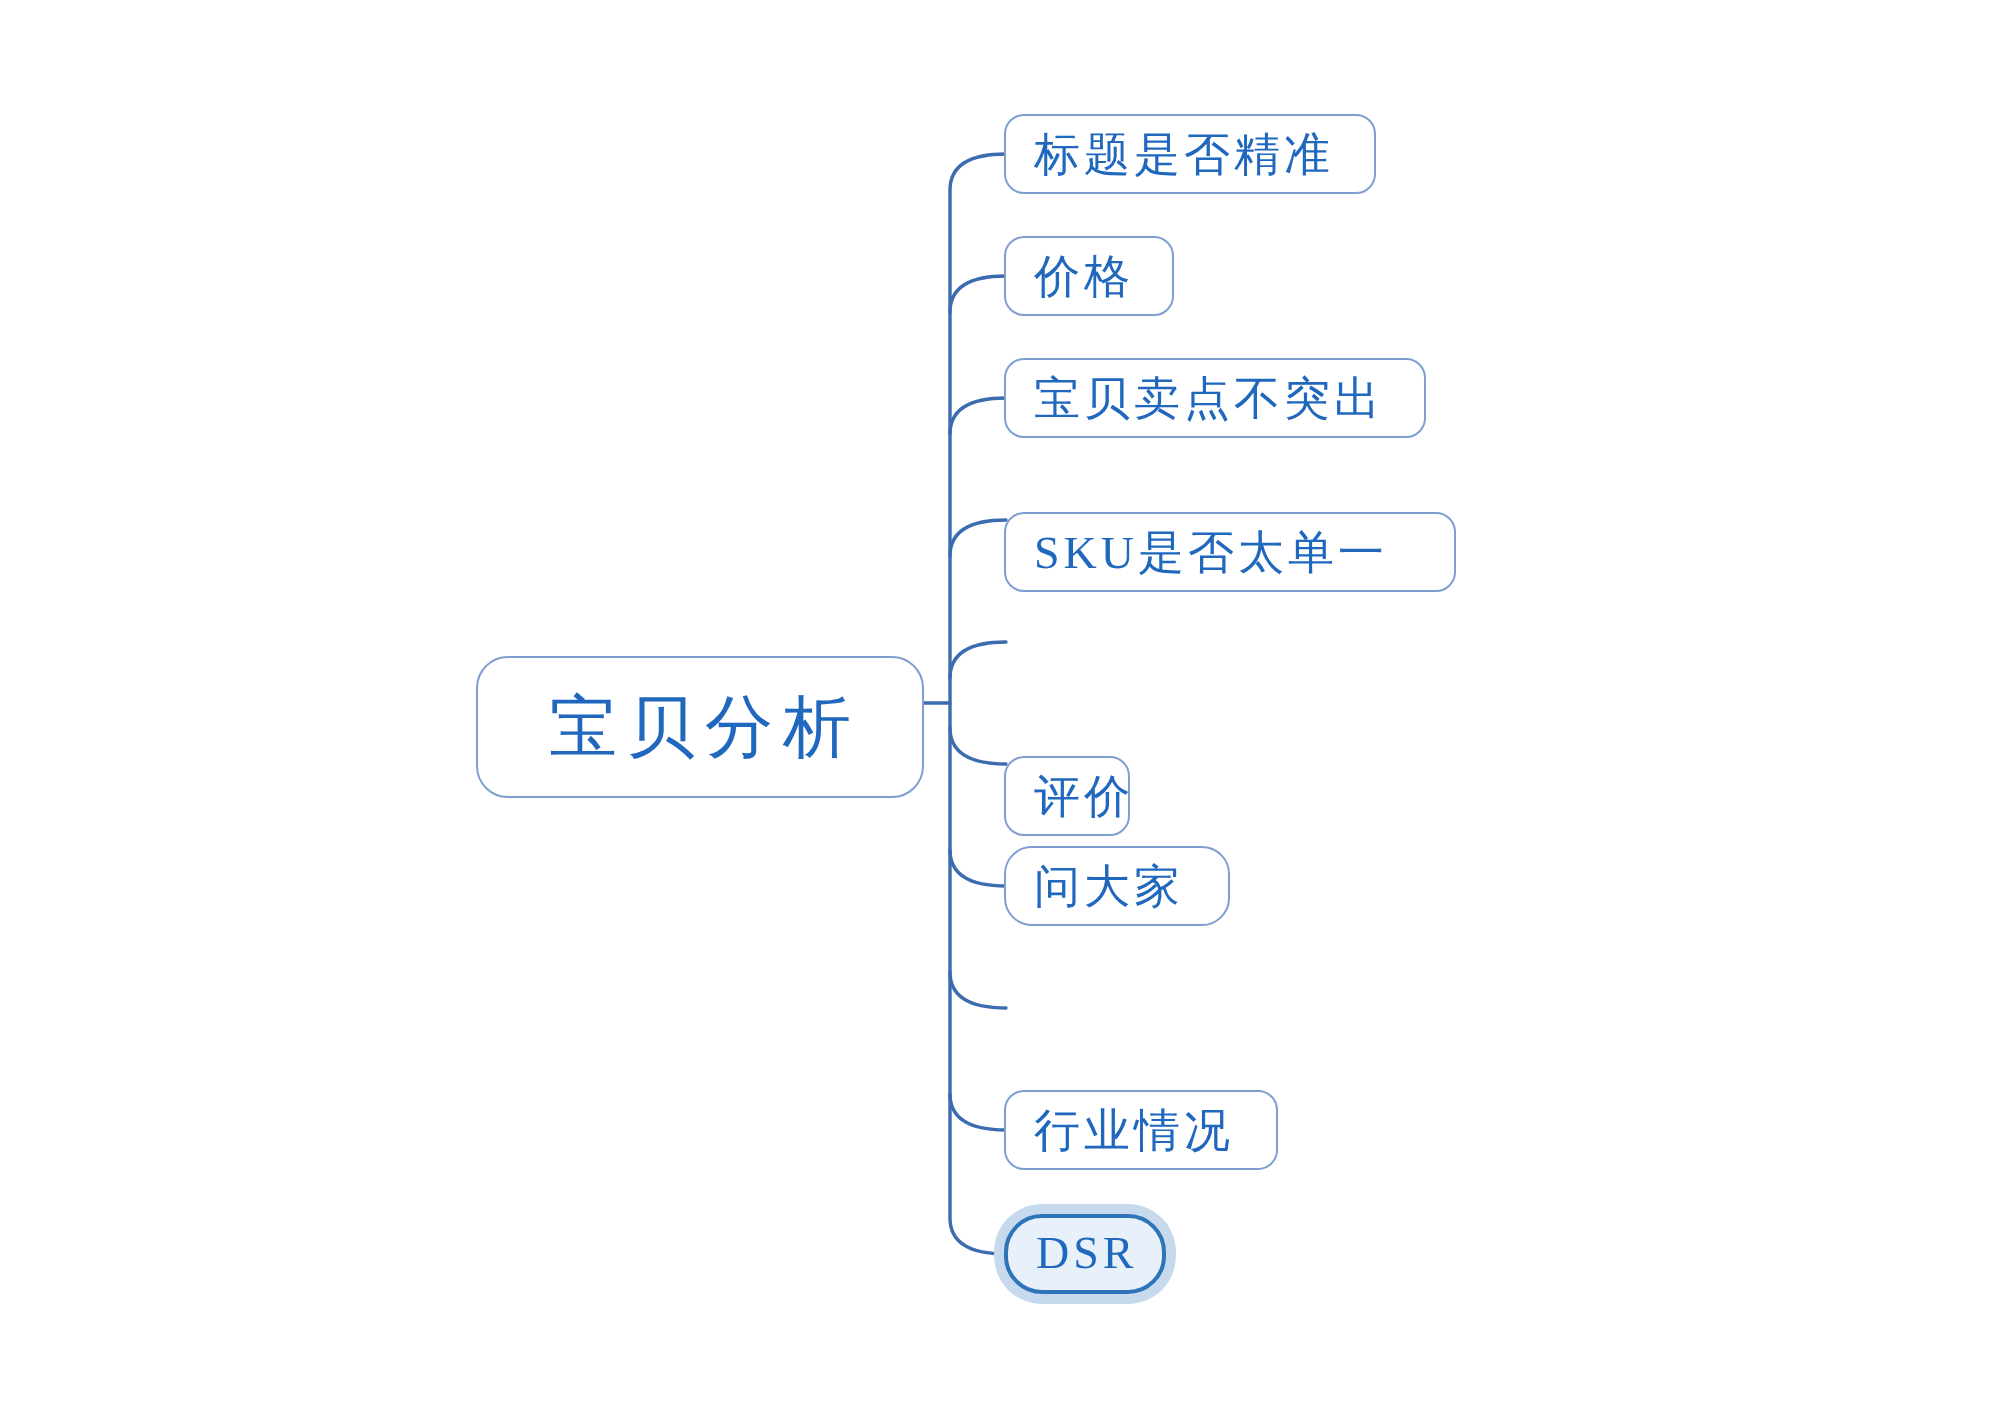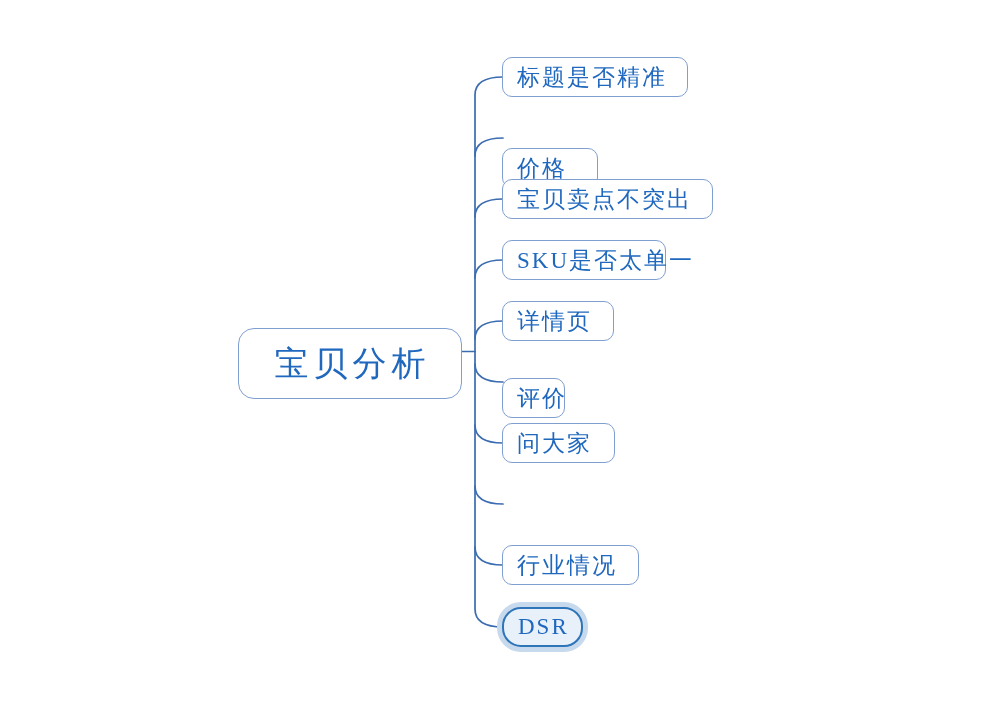--- a/index.html
+++ b/index.html
@@ -83,21 +83,20 @@
       <path d="M 503 199 Q 475 199 475 217"></path>
       <path d="M 503 260 Q 475 260 475 278"></path>
       <path d="M 503 321 Q 475 321 475 339"></path>
       <path d="M 503 382 Q 475 382 475 364"></path>
       <path d="M 503 443 Q 475 443 475 425"></path>
       <path d="M 503 504 Q 475 504 475 486"></path>
       <path d="M 503 565 Q 475 565 475 547"></path>
     </svg>
   <div class="node root" style="left: 238px; top: 316px; width: 224px; height: 71px;">宝贝分析</div>
 <div class="node child" style="left: 502px; top: 57px; width: 186px; height: 40px;">标题是否精准</div>
-    <div class="node child" style="left: 502px; top: 118px; width: 96px; height: 40px; margin-top: 30px;">价格</div>
+    <div class="node child" style="left: 502px; top: 118px; width: 85px; height: 40px;">价格</div>
     <div class="node child" style="left: 502px; top: 179px; width: 211px; height: 40px;">宝贝卖点不突出</div>
-    <div class="node child" style="left: 502px; top: 240px; width: 164px; height: 40px;">SKU是否太单一</div>
-    <div class="node child" style="left: 502px; top: 301px; width: 112px; height: 40px;">详情页</div>
+    <div class="node child" style="left: 502px; top: 256px; width: 226px; height: 40px;">SKU是否太单一</div>
     <div class="node child" style="left: 502px; top: 362px; width: 63px; height: 40px; margin-top: 16px;">评价</div>
-    <div class="node child" style="left: 502px; top: 423px; width: 113px; height: 40px;">问大家</div>
+    <div class="node child" style="left: 502px; top: 423px; width: 113px; height: 40px; border-radius: 14px;">问大家</div>
     <div class="node child" style="left: 502px; top: 545px; width: 137px; height: 40px;">行业情况</div>
     <div class="node child selected" style="left: 502px; top: 607px; width: 81px; height: 40px;">DSR</div>
   </div>
 
 </body></html>

